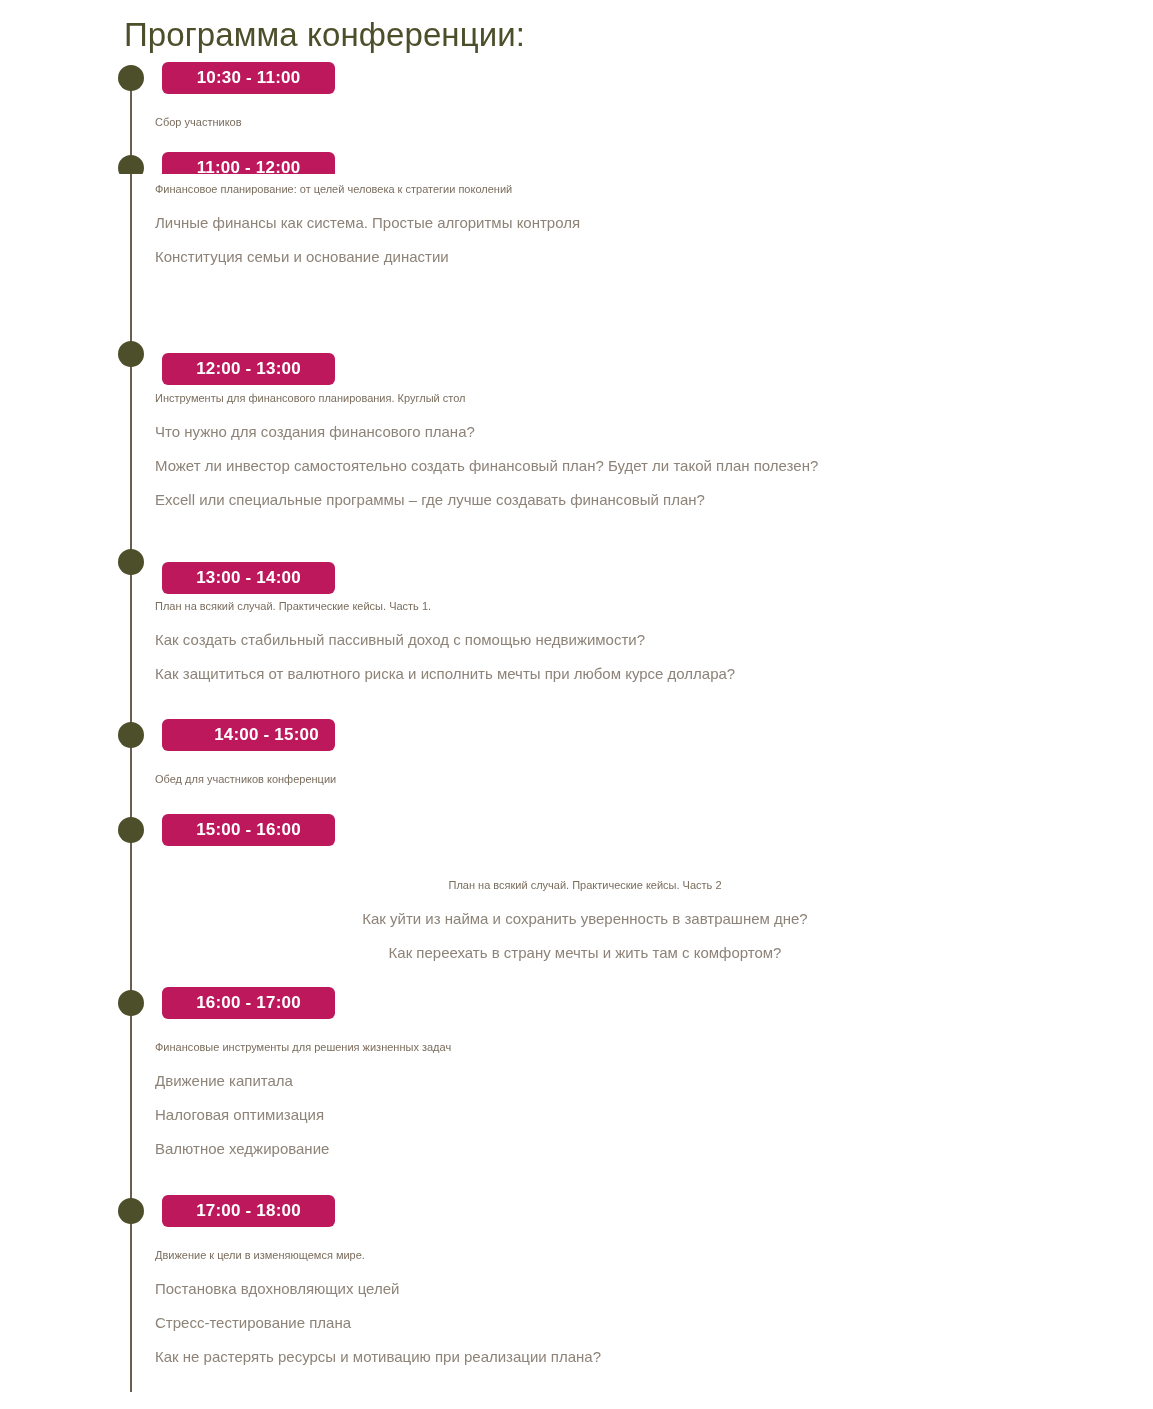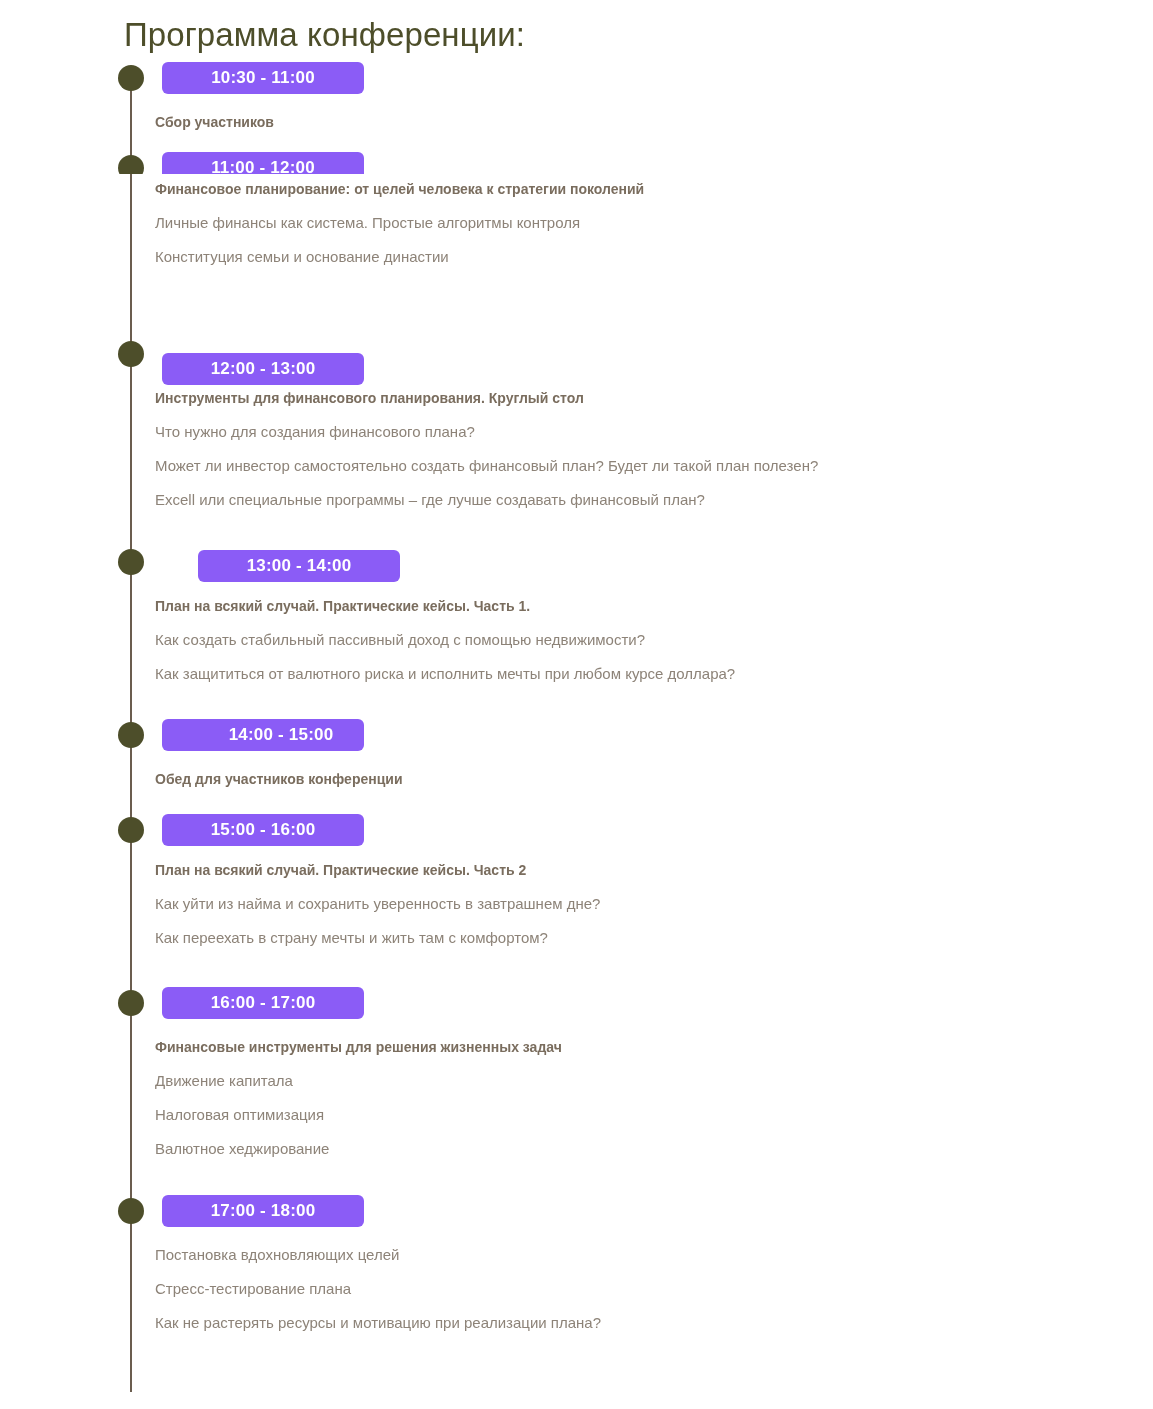--- a/index.html
+++ b/index.html
@@ -49,44 +49,44 @@
     left:118px;
     width:26px;height:26px;
     border-radius:50%;
     background:#4d4e2a;
     z-index:3;
   }
 
   .tl-badge{
     position:absolute;
     left:162px;
-    width:202px;
+    width:173px;
     height:32px;
     border-radius:6px;
-    background:#8b5cf6;
+    background:#be185d;
     color:#ffffff;
     font-size:17px;
     font-weight:700;
     display:flex;
     align-items:center;
     justify-content:center;
     letter-spacing:0.2px;
     z-index:2;
     box-sizing:border-box;
   }
 
   .tl-body{
     position:absolute;
     left:155px;
     width:860px;
   }
 
   .tl-heading{
-    font-size:14px;
-    font-weight:700;
+    font-size:11px;
+    font-weight:400;
     color:#7a6d5e;
     line-height:18px;
     margin:0 0 16px 0;
     white-space:nowrap;
   }
 
   .tl-line{
     font-size:15px;
     font-weight:400;
     color:#8d8378;
@@ -140,57 +140,58 @@
         <div class="tl-badge" style="top: 15px;">12:00 - 13:00</div>
         <div class="tl-body" style="top: 51px;">
           <div class="tl-heading">Инструменты для финансового планирования. Круглый стол</div>
           <div class="tl-line">Что нужно для создания финансового плана?</div>
           <div class="tl-line">Может ли инвестор самостоятельно создать финансовый план? Будет ли такой план полезен?</div>
           <div class="tl-line">Excell или специальные программы – где лучше создавать финансовый план?</div>
         </div>
       </div>
       <div class="tl-item" style="top: 546px;">
         <div class="tl-dot" style="top: 3px;"></div>
-        <div class="tl-badge" style="top: 4px; margin-left: 36px;">13:00 - 14:00</div>
+        <div class="tl-badge" style="top: 16px;">13:00 - 14:00</div>
         <div class="tl-body" style="top: 51px;">
           <div class="tl-heading">План на всякий случай. Практические кейсы. Часть 1.</div>
           <div class="tl-line">Как создать стабильный пассивный доход с помощью недвижимости?</div>
           <div class="tl-line">Как защититься от валютного риска и исполнить мечты при любом курсе доллара?</div>
         </div>
       </div>
       <div class="tl-item" style="top: 719px;">
         <div class="tl-dot" style="top: 3px;"></div>
         <div class="tl-badge" style="top: 0px; padding-left: 36px;">14:00 - 15:00</div>
         <div class="tl-body" style="top: 51px;">
           <div class="tl-heading" style="margin-bottom: 0px;">Обед для участников конференции</div>
         </div>
       </div>
       <div class="tl-item" style="top: 814px;">
         <div class="tl-dot" style="top: 3px;"></div>
         <div class="tl-badge" style="top: 0px;">15:00 - 16:00</div>
-        <div class="tl-body" style="top: 47px;">
+        <div class="tl-body" style="top: 62px; text-align: center;">
           <div class="tl-heading">План на всякий случай. Практические кейсы. Часть 2</div>
           <div class="tl-line">Как уйти из найма и сохранить уверенность в завтрашнем дне?</div>
           <div class="tl-line">Как переехать в страну мечты и жить там с комфортом?</div>
         </div>
       </div>
       <div class="tl-item" style="top: 987px;">
         <div class="tl-dot" style="top: 3px;"></div>
         <div class="tl-badge" style="top: 0px;">16:00 - 17:00</div>
         <div class="tl-body" style="top: 51px;">
           <div class="tl-heading">Финансовые инструменты для решения жизненных задач</div>
           <div class="tl-line">Движение капитала</div>
           <div class="tl-line">Налоговая оптимизация</div>
           <div class="tl-line">Валютное хеджирование</div>
         </div>
       </div>
       <div class="tl-item" style="top: 1195px;">
         <div class="tl-dot" style="top: 3px;"></div>
         <div class="tl-badge" style="top: 0px;">17:00 - 18:00</div>
         <div class="tl-body" style="top: 51px;">
+          <div class="tl-heading">Движение к цели в изменяющемся мире.</div>
           <div class="tl-line">Постановка вдохновляющих целей</div>
           <div class="tl-line">Стресс-тестирование плана</div>
           <div class="tl-line">Как не растерять ресурсы и мотивацию при реализации плана?</div>
         </div>
       </div>
     </div>
 
 </div>
 
 </body></html>

